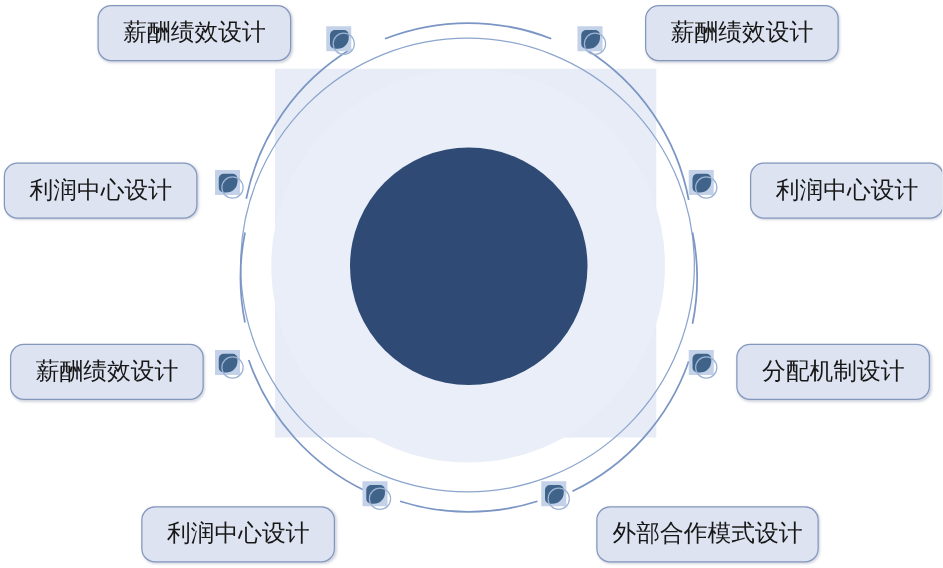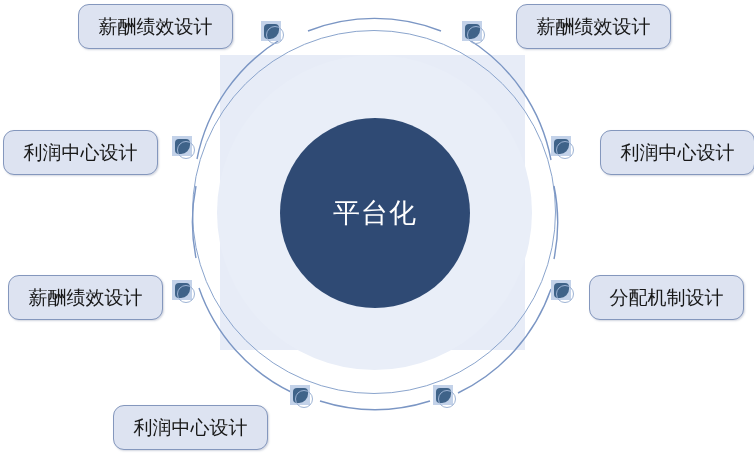--- a/index.html
+++ b/index.html
@@ -142,21 +142,20 @@
 
 <div id="stage">
 
   <div class="backdrop-square" style="background: rgb(223, 230, 244);"></div>
 
   <div class="ring-outline" style="border-color: rgb(139, 165, 205);"></div>
 
   <div class="ring-halo" style="background: rgb(233, 238, 248);"></div>
 
   <div class="core-circle" style="background: rgb(47, 74, 116);">
-    <div class="core-line" style="color: rgb(255, 255, 255);">平台化</div>
   </div>
 
   <svg class="arcs" viewBox="0 0 754 454" xmlns="http://www.w3.org/2000/svg">
     <g fill="none" stroke="#7b96c4" stroke-width="1.4">
       <path d="M 281 39 A 182 182 0 0 0 197 159"></path>
       <path d="M 196 186 A 182 182 0 0 0 196 258"></path>
       <path d="M 199 288 A 182 182 0 0 0 293 393"></path>
       <path d="M 320 401 A 182 182 0 0 0 430 401"></path>
       <path d="M 458 393 A 182 182 0 0 0 551 289"></path>
       <path d="M 554 259 A 182 182 0 0 0 554 186"></path>
@@ -220,14 +219,15 @@
   <div class="label-box" style="left: 3px; top: 130px; width: 155px; background: rgb(221, 227, 241); border-color: rgb(132, 151, 189); color: rgb(23, 23, 23);">利润中心设计</div>
 
   <div class="label-box" style="left: 600px; top: 130px; width: 155px; background: rgb(221, 227, 241); border-color: rgb(132, 151, 189); color: rgb(23, 23, 23);">利润中心设计</div>
 
   <div class="label-box" style="left: 8px; top: 275px; width: 155px; background: rgb(221, 227, 241); border-color: rgb(132, 151, 189); color: rgb(23, 23, 23);">薪酬绩效设计</div>
 
   <div class="label-box" style="left: 589px; top: 275px; width: 155px; background: rgb(221, 227, 241); border-color: rgb(132, 151, 189); color: rgb(23, 23, 23); text-align: center;">分配机制设计</div>
 
   <div class="label-box" style="left: 113px; top: 405px; width: 155px; background: rgb(221, 227, 241); border-color: rgb(132, 151, 189); color: rgb(23, 23, 23);">利润中心设计</div>
 
+  <div class="label-box" style="left: 477px; top: 405px; width: 178px; background: rgb(221, 227, 241); border-color: rgb(132, 151, 189); color: rgb(23, 23, 23);">外部合作模式设计</div>
 
 </div>
 
 </body></html>

